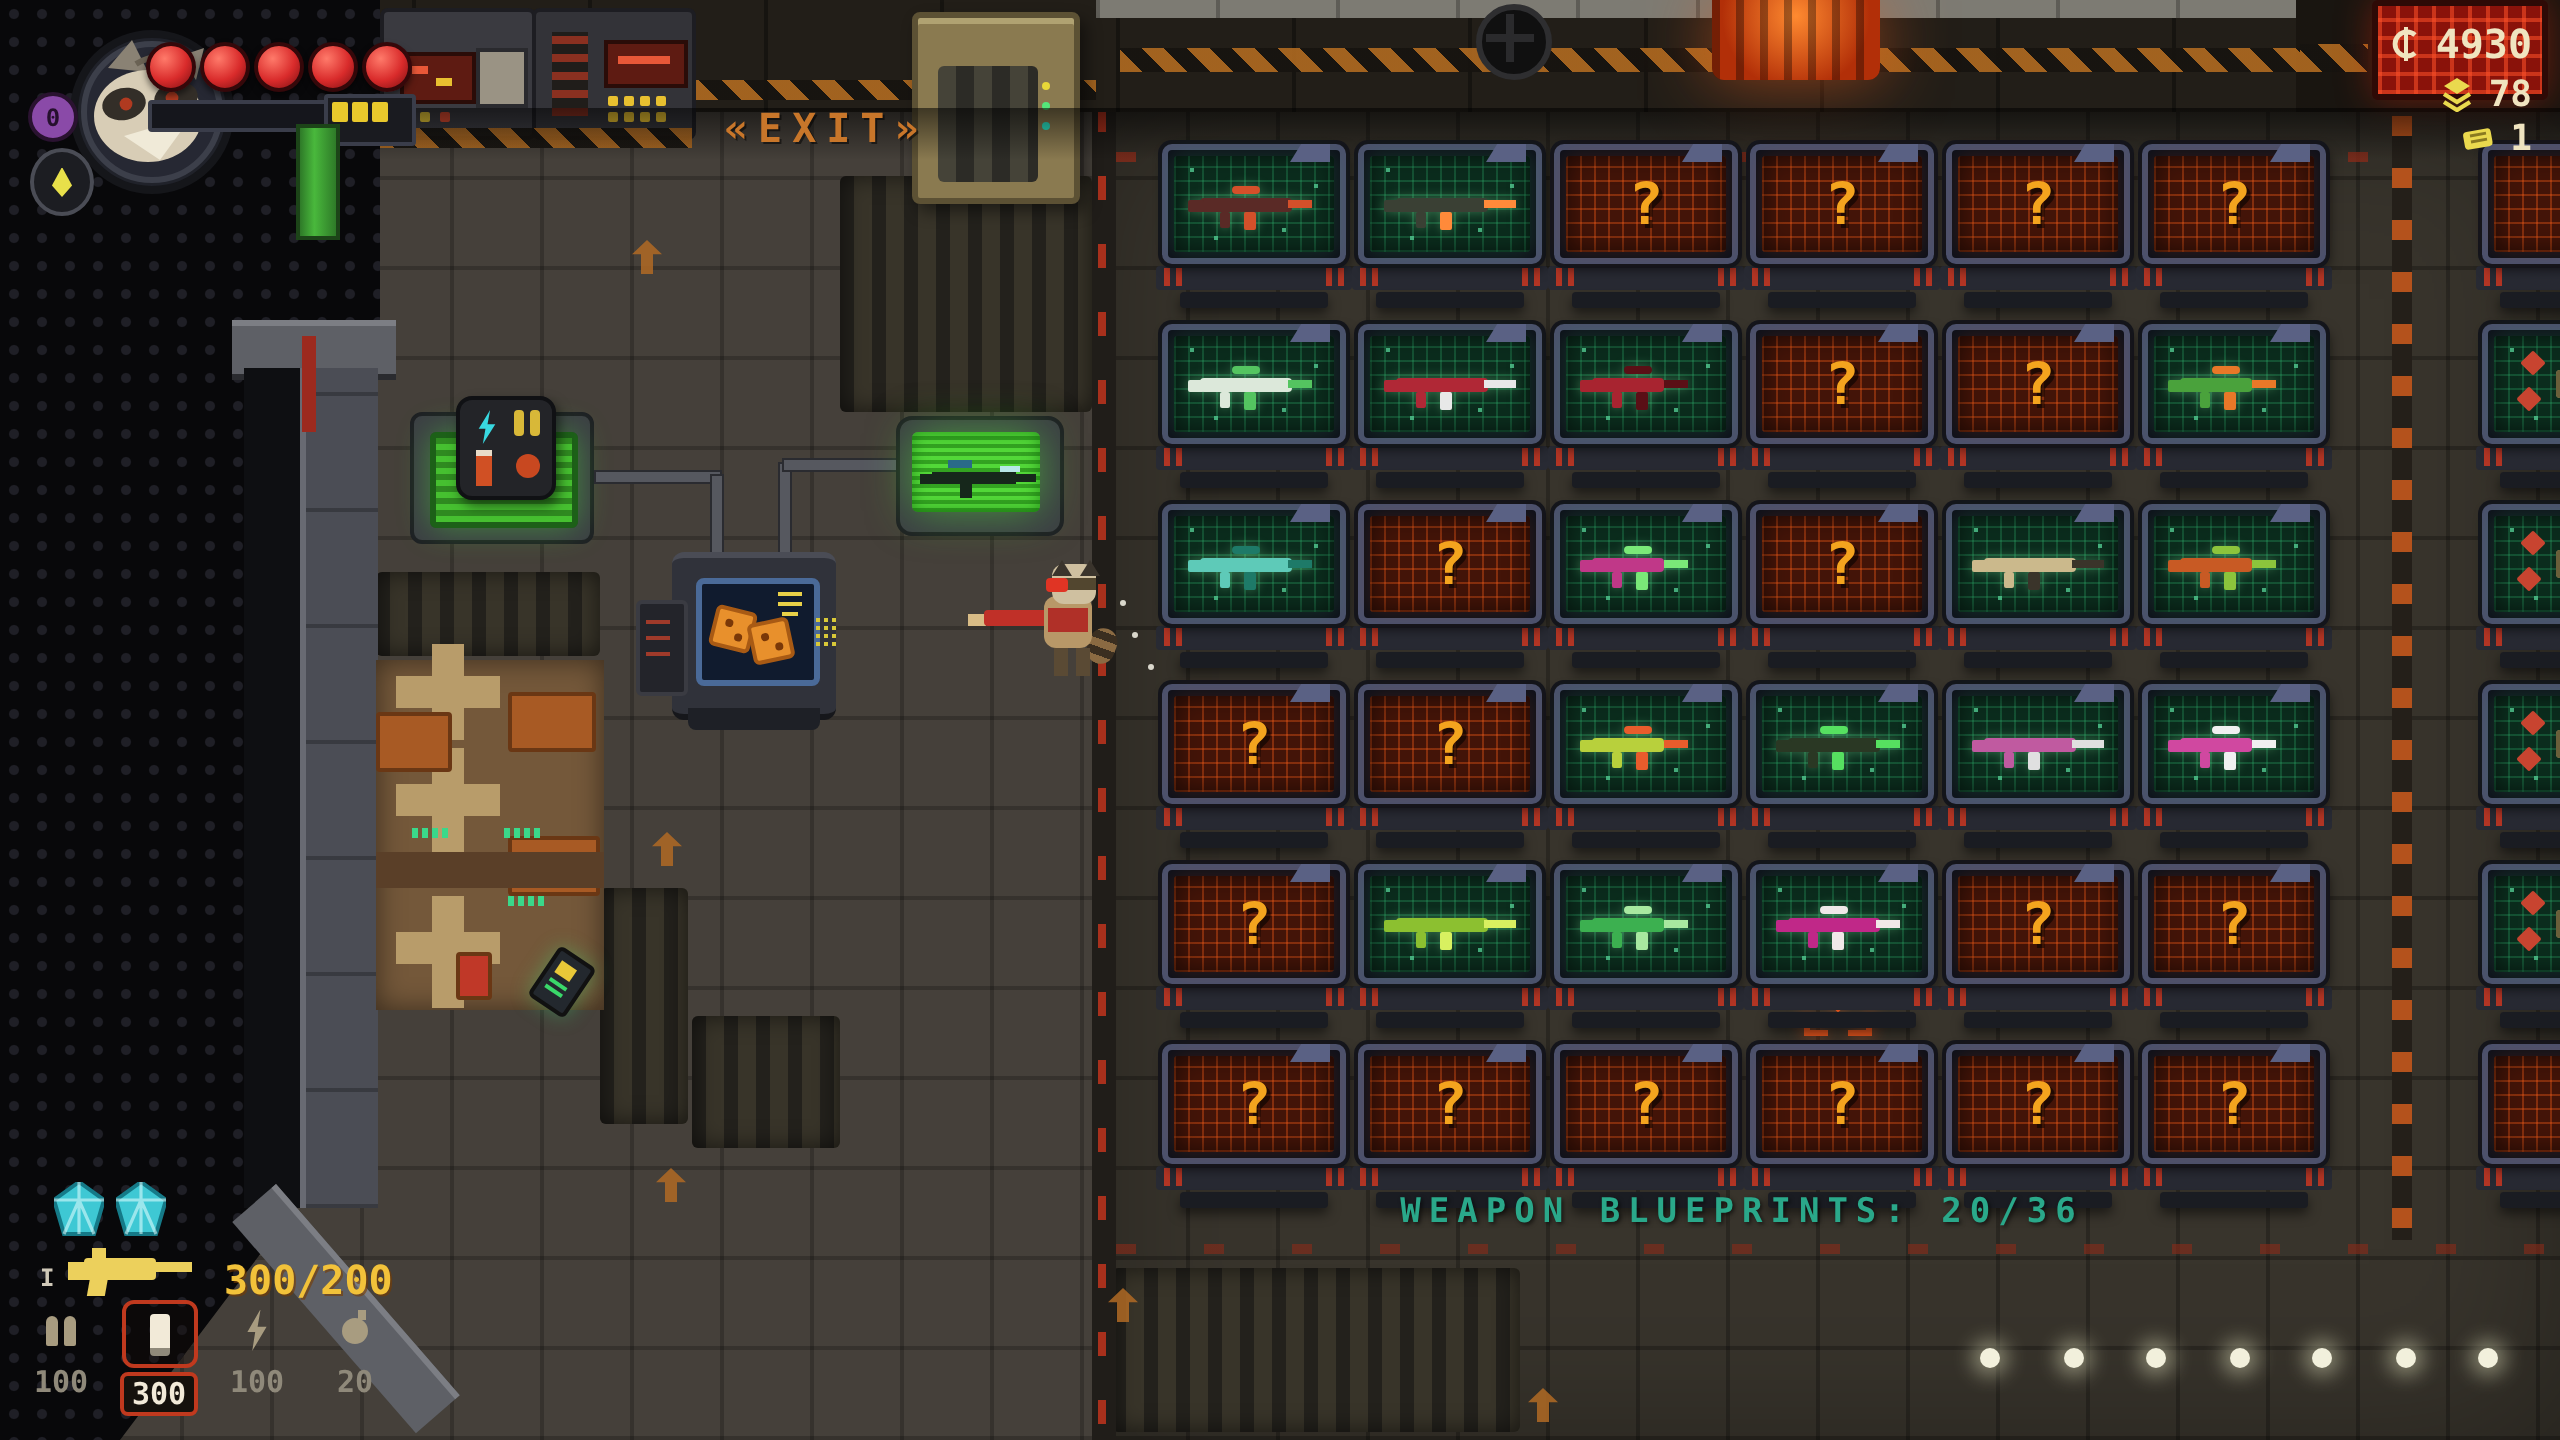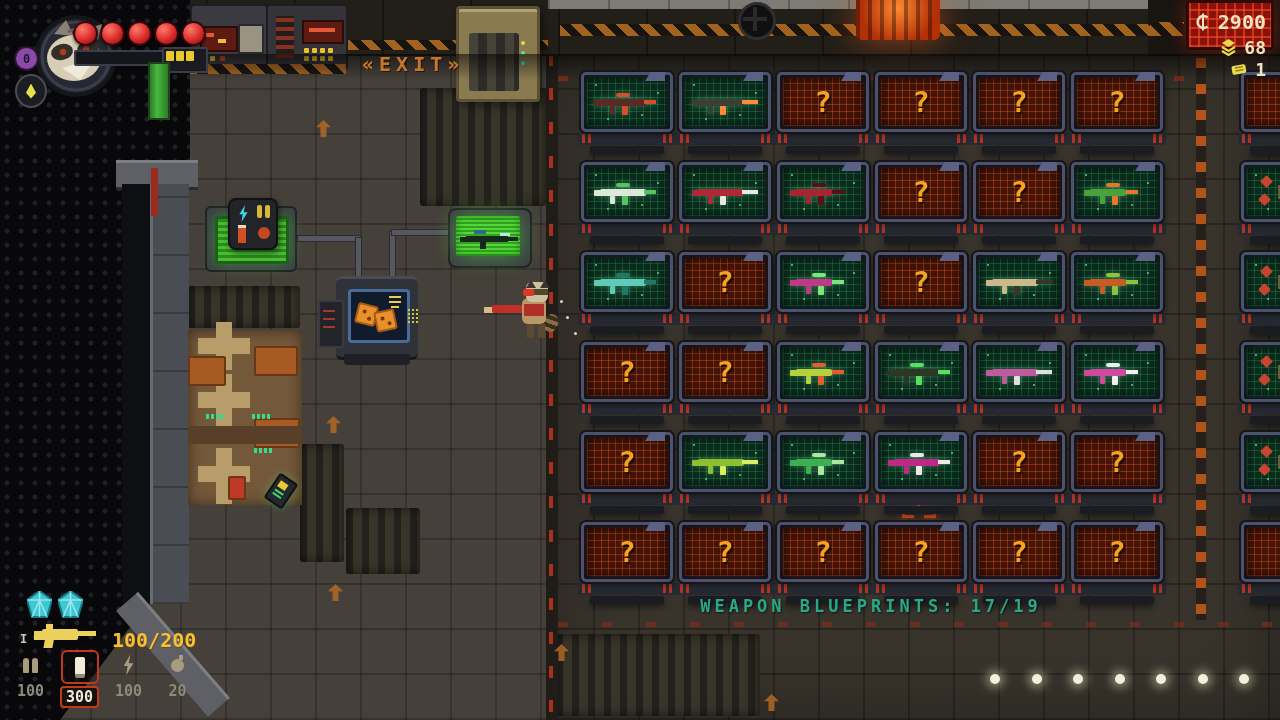--- a/index.html
+++ b/index.html
@@ -898,21 +898,21 @@
         <div class="bp-frame">
           <div class="bp-screen red" style="background-color: rgb(67, 20, 8);">
             <span class="q" style="color: rgb(244, 164, 30);">?</span>
           </div>
         </div>
         <div class="bp-mount"></div>
         <div class="bp-base"></div>
       </div>
     </div>
 
-  <div class="abs hud-title" style="left:556px;top:596px;width:630px">WEAPON BLUEPRINTS: 17/19</div>
+  <div class="abs hud-title" style="left:556px;top:596px;width:630px">WEAPON BLUEPRINTS: 20/36</div>
 
   <div class="abs" id="dots" style="left:0;top:0;width:1280px;height:720px">
       <span class="dot-light" style="left: 990px; top: 674px;"></span>
       <span class="dot-light" style="left: 1031.5px; top: 674px;"></span>
       <span class="dot-light" style="left: 1073px; top: 674px;"></span>
       <span class="dot-light" style="left: 1114.5px; top: 674px;"></span>
       <span class="dot-light" style="left: 1156px; top: 674px;"></span>
       <span class="dot-light" style="left: 1197.5px; top: 674px;"></span>
       <span class="dot-light" style="left: 1239px; top: 674px;"></span>
     </div>
@@ -950,29 +950,29 @@
       <span class="cell"></span>
       <span class="cell"></span>
     </div>
   <div class="abs green-pipe"></div>
 
   <div class="cur-row" style="top:10px;font-size:20px">
     <svg width="16" height="18" viewBox="0 0 16 18">
       <path d="M12.5 4.5 A6 6 0 1 0 12.5 13.5" fill="none" stroke="#f0e4c0" stroke-width="2.4"></path>
       <line x1="8" y1="0.5" x2="8" y2="17.5" stroke="#f0e4c0" stroke-width="2"></line>
     </svg>
-    <span>2900</span>
+    <span>4930</span>
   </div>
   <div class="cur-row" style="top:37px;font-size:18px">
     <svg width="17" height="17" viewBox="0 0 17 17">
       <polygon points="8.5,0 15,4 8.5,8 2,4" fill="#ead94e"></polygon>
       <polyline points="2,8 8.5,12 15,8" fill="none" stroke="#ead94e" stroke-width="2.2"></polyline>
       <polyline points="2,12 8.5,16 15,12" fill="none" stroke="#ead94e" stroke-width="2.2"></polyline>
     </svg>
-    <span>68</span>
+    <span>78</span>
   </div>
   <div class="cur-row" style="top:59px;font-size:18px">
     <svg width="18" height="16" viewBox="0 0 18 16">
       <rect x="2" y="3" width="14" height="9" rx="2" fill="#ead94e" transform="rotate(-10 9 8)"></rect>
       <line x1="5" y1="6" x2="13" y2="4.6" stroke="#8a7a20" stroke-width="1.4"></line>
       <line x1="5.5" y1="9" x2="13.5" y2="7.6" stroke="#8a7a20" stroke-width="1.4"></line>
     </svg>
     <span>1</span>
   </div>
 
@@ -989,21 +989,21 @@
   <div class="abs wm" style="left:20px;top:632px">I</div>
   <div class="abs" style="left:34px;top:622px">
     <svg width="64" height="30" viewBox="0 0 64 30">
       <rect x="0" y="9" width="10" height="9" fill="#ecd05c"></rect>
       <rect x="8" y="7" width="36" height="11" rx="2" fill="#ecd05c"></rect>
       <rect x="43" y="9" width="19" height="5" fill="#ecd05c"></rect>
       <rect x="14" y="17" width="9" height="9" fill="#ecd05c" transform="skewX(-10)"></rect>
       <rect x="12" y="2" width="7" height="5" fill="#ecd05c"></rect>
     </svg>
   </div>
-  <div class="abs ammo200" style="left:112px;top:628px">100/200</div>
+  <div class="abs ammo200" style="left:112px;top:628px">300/200</div>
   <div class="abs ammo-wrap" id="ammoSlots">
       <div class="slot">
         <div class="ibox">
           <span class="b-round"></span>
           <span class="b-round"></span>
         </div>
         <div class="cnt">100</div>
       </div>
       <div class="slot sel" style="--sel: #c0391e;">
         <div class="ibox">

